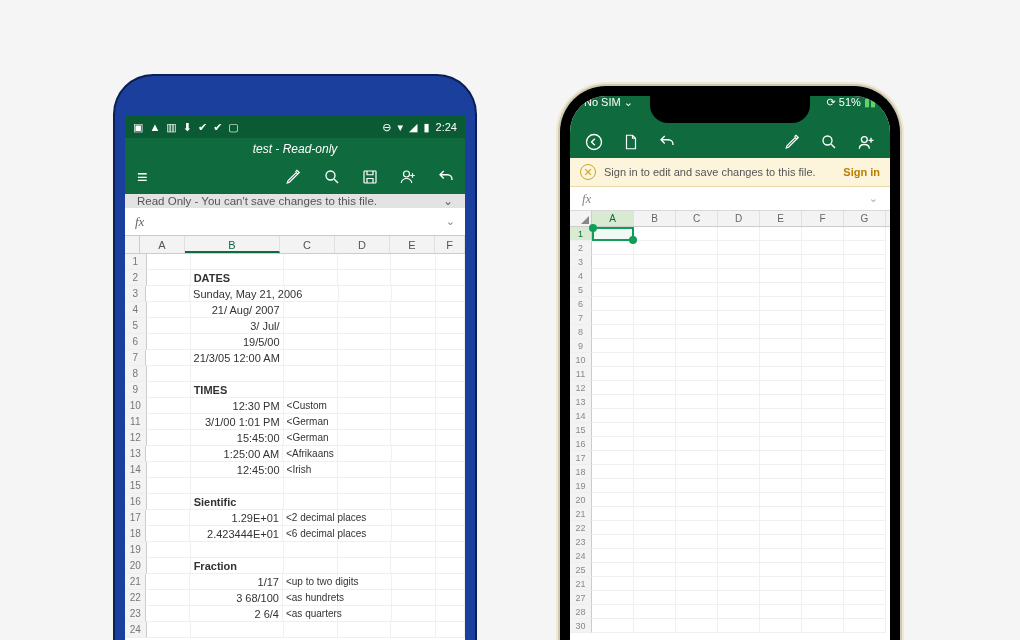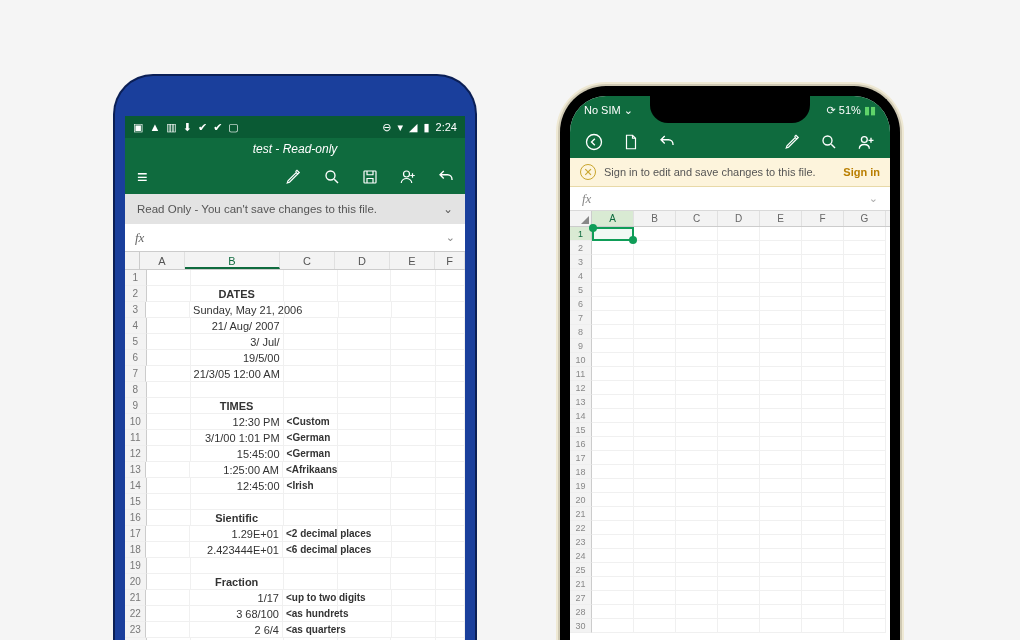--- a/index.html
+++ b/index.html
@@ -87,21 +87,21 @@
     background: #0f6b3e;
     color: #fff;
     display: flex;
     align-items: center;
     gap: 20px;
     padding: 0 10px 0 12px;
     font-size: 18px;
   }
   .a-toolbar .sp { flex: 1; }
   .a-banner {
-    height: 30px;
+    height: 14px;
     background: #e3e3e3;
     color: #555;
     font-size: 11.5px;
     display: flex;
     align-items: center;
     padding: 0 12px;
     justify-content: space-between;
   }
   .a-fxbar {
     height: 28px;
@@ -142,30 +142,30 @@
     line-height: 16px;
     padding: 0 3px;
     overflow: visible;
     white-space: nowrap;
   }
   
   .aw-A { width: 45px; } .aw-B { width: 95px; } .aw-C { width: 55px; }
   .aw-D { width: 55px; } .aw-E { width: 45px; } .aw-F { width: 30px; }
   .cell.r  { text-align: right; }
   .cell.l  { text-align: left; }
-  .cell.b  { font-weight: 600; text-align: center; }
-  .cell.note { font-size: 10px; color: #333; font-weight: bold; }
+  .cell.b  { font-weight: 600; }
+  .cell.note { font-size: 10px; color: #333; }
   
   .i-statusbar {
     height: 30px;
     background: #0f6b3e;
     color: #fff;
     font-size: 11px;
     display: flex;
-    align-items: center;
+    align-items: flex-start;
     padding: 0 14px 2px;
     justify-content: space-between;
     position: relative;
   }
   .i-toolbar {
     height: 32px;
     background: #0f6b3e;
     color: #fff;
     display: flex;
     align-items: center;

